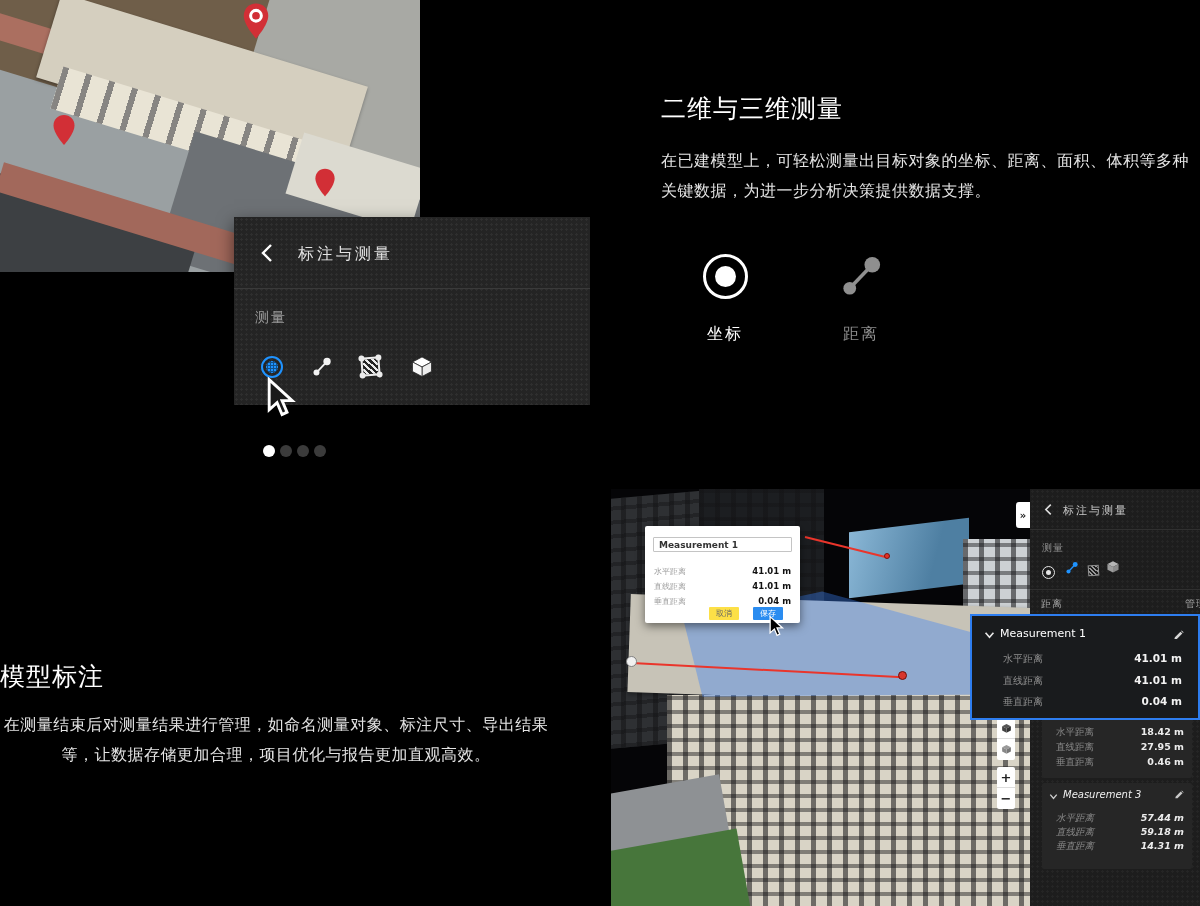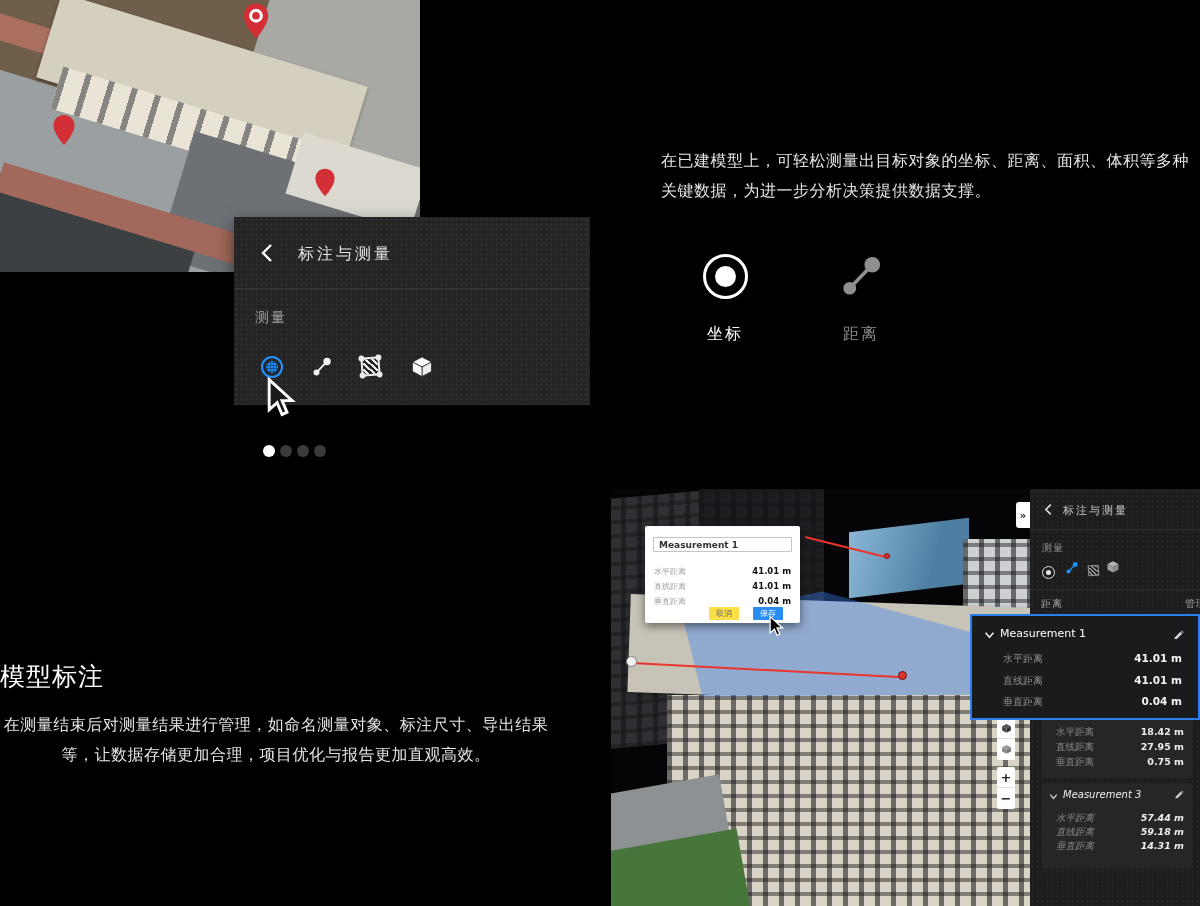--- a/index.html
+++ b/index.html
@@ -161,20 +161,21 @@
     </svg>
   </div>
 
   <div class="abs" style="left:0;top:0;">
     <span class="dot active" style="left:263px;top:445px;"></span>
     <span class="dot" style="left:280px;top:445px;"></span>
     <span class="dot" style="left:297px;top:445px;"></span>
     <span class="dot" style="left:314px;top:445px;"></span>
   </div>
 
+  <div class="abs h-title" style="left:661px;top:92px;">二维与三维测量</div>
   <div class="abs h-para" style="left:661px;top:146px;width:542px;">在已建模型上，可轻松测量出目标对象的坐标、距离、面积、体积等多种关键数据，为进一步分析决策提供数据支撑。</div>
 
   <div class="abs" style="left:675px;top:253px;width:100px;height:95px;">
     <span class="bullseye" style="position:absolute;left:28px;top:1px;width:45px;height:45px;border:3.5px solid #fff;">
       <span class="bdot" style="width:21px;height:21px;background:#fff;"></span>
     </span>
     <div class="f-label" style="position:absolute;left:0;top:71px;width:100px;color:#fff;">坐标</div>
   </div>
   <div class="abs" style="left:811px;top:253px;width:100px;height:95px;">
     <svg style="position:absolute;left:27px;top:0;" width="47" height="47" viewBox="0 0 48 48">
@@ -296,21 +297,21 @@
         <div class="mrow" style="top:8px;">
           <span class="ml">水平距离</span>
           <span class="mv">18.42 m</span>
         </div>
         <div class="mrow" style="top:23px;">
           <span class="ml">直线距离</span>
           <span class="mv">27.95 m</span>
         </div>
         <div class="mrow" style="top:38px;">
           <span class="ml">垂直距离</span>
-          <span class="mv">0.75 m</span>
+          <span class="mv">0.46 m</span>
         </div>
       </div>
 
       <div class="mcard" style="top:294px;height:86px;font-style:italic;">
         <svg class="abs" style="left:7px;top:10px;" width="9" height="7" viewBox="0 0 14 10">
             <polyline points="2,2 7,8 12,2" fill="none" stroke="#cfcfcf" stroke-width="2"></polyline>
           </svg>
         <div class="abs" style="left:21px;top:6px;font-size:10px;font-weight:500;color:#f0f0f0;">Measurement 3</div>
         <svg class="abs" style="right:8px;top:7px;" width="10" height="10" viewBox="0 0 16 16">
             <path d="M2 13.2 L2.8 10.4 L10.8 2.4 L13.6 5.2 L5.6 13.2 Z M11.8 1.4 L14.6 4.2 L15.4 3.4 L12.6 0.6 Z" fill="#c9c9c9"></path>

